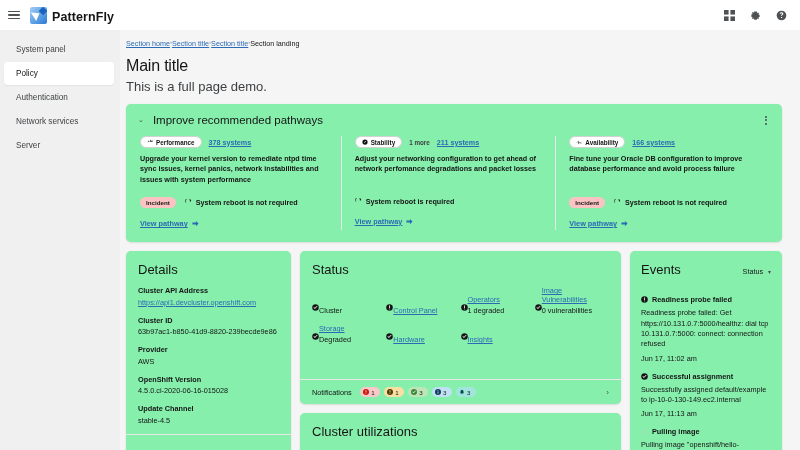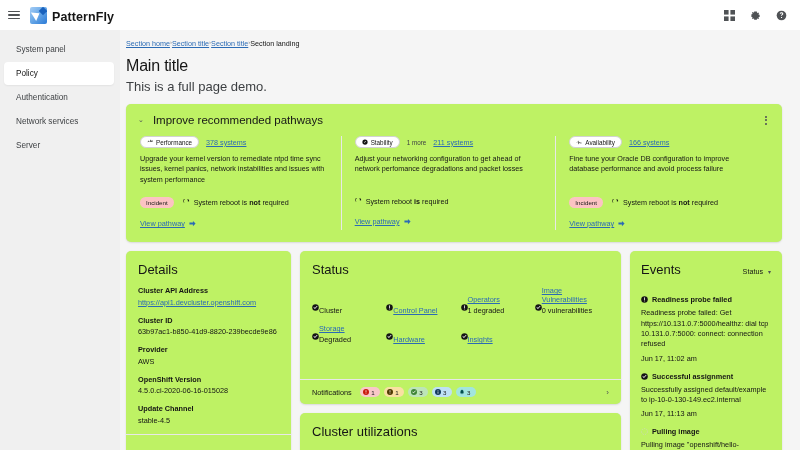--- a/index.html
+++ b/index.html
@@ -69,33 +69,33 @@
     overflow: hidden;
   }
   .breadcrumb { display: flex; align-items: flex-start; font-size: 7.2px; margin-bottom: 9px; }
   .bc-link { color: #2b6bb5; text-decoration: underline; cursor: pointer; }
   .bc-current { color: #151515; }
   .bc-sep { color: #8a8d90; font-size: 6px; }
   .page-title { font-size: 16px; font-weight: 400; letter-spacing: -.2px; margin-bottom: 4px; }
   .page-sub { font-size: 13px; color: #3c3f42; margin-bottom: 10px; }
 
   .card {
-    background: #bef264; border-radius: 5px;
+    background: #86efac; border-radius: 5px;
     box-shadow: 0 1px 2px rgba(3,3,3,.10), 0 0 1px rgba(3,3,3,.08);
   }
 
   
   .pathways { padding: 10px 12px 12px 12px; margin-bottom: 9px; }
   .pw-head { display: flex; align-items: center; gap: 9px; position: relative; }
   .pw-caret { font-size: 7px; color: #4f5255; cursor: pointer; line-height:1; transform: translateY(-1px);}
   .pw-title { font-size: 11.5px; font-weight: 400; }
   .kebab { position: absolute; right: 0; top: 0; cursor: pointer; display:flex; flex-direction:column; gap:1.6px; align-items:center; padding:2px 3px;}
   .kebab i { width: 1.8px; height: 1.8px; border-radius: 50%; background: #4f5255; display:block; }
 
-  .pw-cols { display: flex; margin-top: 10px; }
+  .pw-cols { display: flex; margin-top: 10px; font-weight: bold; }
   .pw-col { flex: 1; padding: 0 14px; position: relative; }
   .pw-col:first-child { padding-left: 2px; }
   .pw-col + .pw-col:before { content: ""; position: absolute; left: 0; top: 0; bottom: 0; width: 1px; background: #e8e8e8; }
   .pw-labels { display: flex; align-items: center; gap: 7px; margin-bottom: 6px; }
   .chip {
     display: inline-flex; align-items: center; gap: 3px;
     border: 1px solid #d2d2d2; border-radius: 20px;
     padding: 1.5px 6px; font-size: 6.3px; color: #151515; background:#fff;
   }
   .chip svg { display:block; }

